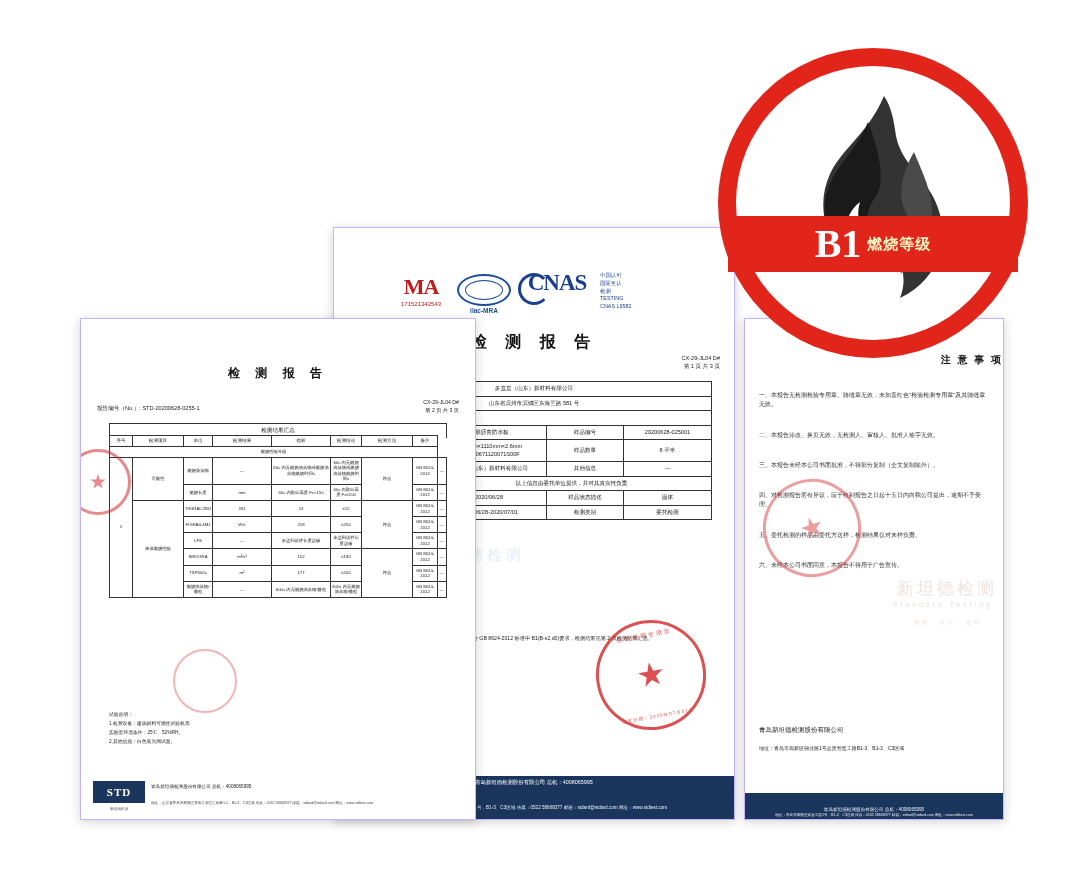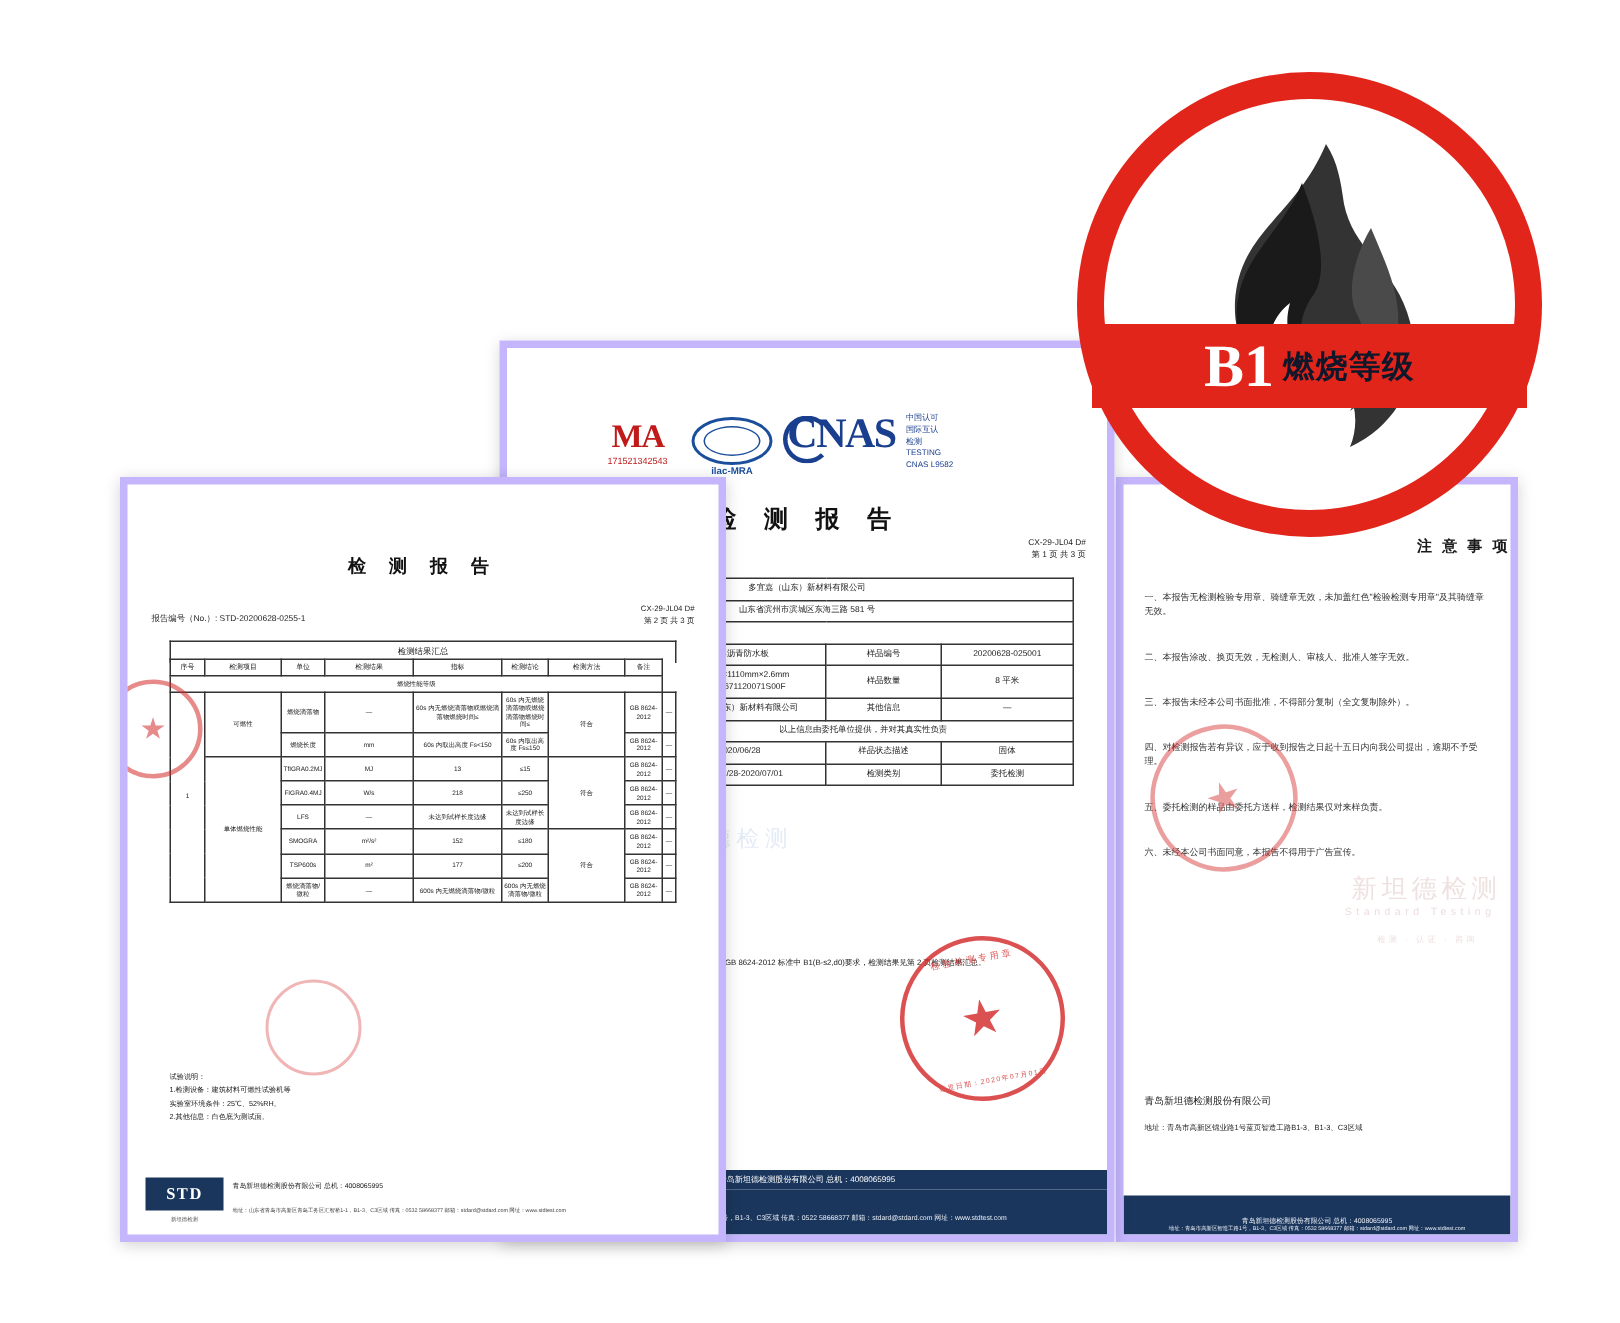--- a/index.html
+++ b/index.html
@@ -1,20 +1,20 @@
 <!DOCTYPE html>
 <html><head>
 <meta charset="utf-8">
 <style>
   html,body{margin:0;padding:0;background:#ffffff;}
   body{width:1080px;height:882px;position:relative;overflow:hidden;font-family:"Liberation Sans",sans-serif;color:#111;}
   .stage{position:absolute;left:0;top:0;width:1080px;height:882px;}
 
   
-  .paper{position:absolute;background:#fff;border:5px solid #c4b5fd;box-shadow:0 2px 10px rgba(0,0,0,.18);overflow:hidden;text-decoration:underline;}
+  .paper{position:absolute;background:#fff;border:1px solid #c4b5fd;box-shadow:0 2px 10px rgba(0,0,0,.18);overflow:hidden;text-decoration:underline;}
 
   
   #sheet3{left:744px;top:318px;width:258px;height:500px;}
   #sheet3 .s3title{position:absolute;top:34px;left:0;width:100%;text-align:right;font-size:10px;font-weight:bold;letter-spacing:2px;color:#1a1a1a;}
   #sheet3 .s3line{position:absolute;left:14px;right:14px;font-size:6px;color:#333;line-height:1.5;}
   #sheet3 .s3foot1{position:absolute;left:14px;font-size:6.5px;color:#222;}
   #sheet3 .s3bar{position:absolute;left:0;right:0;bottom:0;height:26px;background:#1b365d;}
   #sheet3 .s3barTxt{position:absolute;left:0;right:0;bottom:6px;text-align:center;font-size:4.6px;color:#e9eef5;line-height:1.4;}
   #sheet3 .s3seal{position:absolute;left:18px;top:160px;width:92px;height:92px;border:3px solid #d42a2a;border-radius:50%;opacity:.45;transform:rotate(-18deg);}
   #sheet3 .s3seal:after{content:"";position:absolute;left:50%;top:50%;width:22px;height:22px;margin:-11px 0 0 -11px;background:#d42a2a;clip-path:polygon(50% 0%,61% 35%,98% 35%,68% 57%,79% 91%,50% 70%,21% 91%,32% 57%,2% 35%,39% 35%);}
@@ -26,21 +26,21 @@
   #sheet2{left:333px;top:227px;width:400px;height:591px;}
   #sheet2 .logos{position:absolute;top:40px;left:0;width:100%;height:56px;}
   .ma-logo{position:absolute;left:52px;top:6px;width:70px;text-align:center;}
   .ma-logo .mac{font-size:22px;font-weight:bold;color:#c01a1a;font-family:"Liberation Serif",serif;letter-spacing:-1px;}
   .ma-logo .manum{font-size:6px;color:#c01a1a;margin-top:1px;}
   .ilac{position:absolute;left:118px;top:6px;width:64px;text-align:center;}
   .ilac .ring{width:50px;height:28px;margin:0 auto;border:2px solid #1b4f9c;border-radius:50%;position:relative;}
   .ilac .ring:before{content:"";position:absolute;left:6px;top:4px;right:6px;bottom:4px;border:1px solid #1b4f9c;border-radius:50%;}
   .ilac .ilt{font-size:6.5px;font-weight:bold;color:#1b4f9c;margin-top:1px;}
   .cnas{position:absolute;left:182px;top:2px;width:82px;text-align:center;}
-  .cnas .cnasmark{font-size:28px;font-weight:bold;color:#1b3f8f;letter-spacing:-1px;font-family:"Liberation Serif",serif;}
+  .cnas .cnasmark{font-size:23px;font-weight:bold;color:#1b3f8f;letter-spacing:-1px;font-family:"Liberation Serif",serif;}
   .cnas .cnasc{position:absolute;left:2px;top:3px;width:26px;height:26px;border:3px solid #1b3f8f;border-radius:50%;border-right-color:transparent;}
   .cnastxt{position:absolute;left:266px;top:4px;font-size:5.4px;color:#1b3f8f;line-height:1.45;text-align:left;}
   #sheet2 .bigtitle{position:absolute;top:104px;left:0;width:100%;text-align:center;font-size:16px;font-weight:bold;letter-spacing:7px;color:#111;}
   #sheet2 .hdrleft{position:absolute;left:14px;top:132px;font-size:6px;color:#222;}
   #sheet2 .hdrright{position:absolute;right:14px;top:126px;font-size:5.6px;color:#222;text-align:right;line-height:1.5;}
   #sheet2 .t2{position:absolute;left:22px;top:153px;width:356px;border-collapse:collapse;}
   #sheet2 .t2 td{border:1px solid #333;font-size:5.6px;color:#1a1a1a;text-align:center;padding:3px 2px;line-height:1.35;}
   #sheet2 .sub{position:absolute;left:22px;font-size:6px;color:#111;}
   #sheet2 .note{position:absolute;left:22px;right:22px;font-size:5.2px;color:#222;line-height:1.6;}
   #sheet2 .sig{position:absolute;bottom:84px;left:22px;right:22px;font-size:6.5px;color:#111;display:flex;justify-content:space-between;}
@@ -75,21 +75,21 @@
   #sheet1 .seal1 .star{position:absolute;left:50%;top:50%;width:16px;height:16px;margin:-8px 0 0 -8px;background:#d42a2a;clip-path:polygon(50% 0%,61% 35%,98% 35%,68% 57%,79% 91%,50% 70%,21% 91%,32% 57%,2% 35%,39% 35%);}
   #sheet1 .seal2{position:absolute;left:92px;top:330px;width:60px;height:60px;border:2px solid #d42a2a;border-radius:50%;opacity:.35;}
 
   
   #badge{position:absolute;left:718px;top:48px;width:310px;height:310px;}
   #badge .ring{position:absolute;inset:0;border-radius:50%;background:#e1251b;}
   #badge .inner{position:absolute;left:18px;top:18px;right:18px;bottom:18px;border-radius:50%;background:#fff;}
   #badge .flame{position:absolute;left:50%;top:44px;transform:translateX(-50%);}
   #badge .band{position:absolute;left:10px;right:10px;top:168px;height:56px;background:#e1251b;display:flex;align-items:center;justify-content:center;gap:6px;}
   #badge .b1{font-family:"Liberation Serif",serif;font-size:40px;font-weight:bold;color:#fff;line-height:1;}
-  #badge .btxt{font-size:21px;color:#0f172a;font-weight:bold;letter-spacing:1px;}
+  #badge .btxt{font-size:15px;color:#fef9c3;font-weight:bold;letter-spacing:1px;}
 </style>
 </head>
 <body>
 
 <div class="stage">
 
   <div class="paper" id="sheet3">
     <div class="s3title">注 意 事 项</div>
 
     <div class="s3line" style="top:72px">一、本报告无检测检验专用章、骑缝章无效，未加盖红色"检验检测专用章"及其骑缝章无效。</div>

